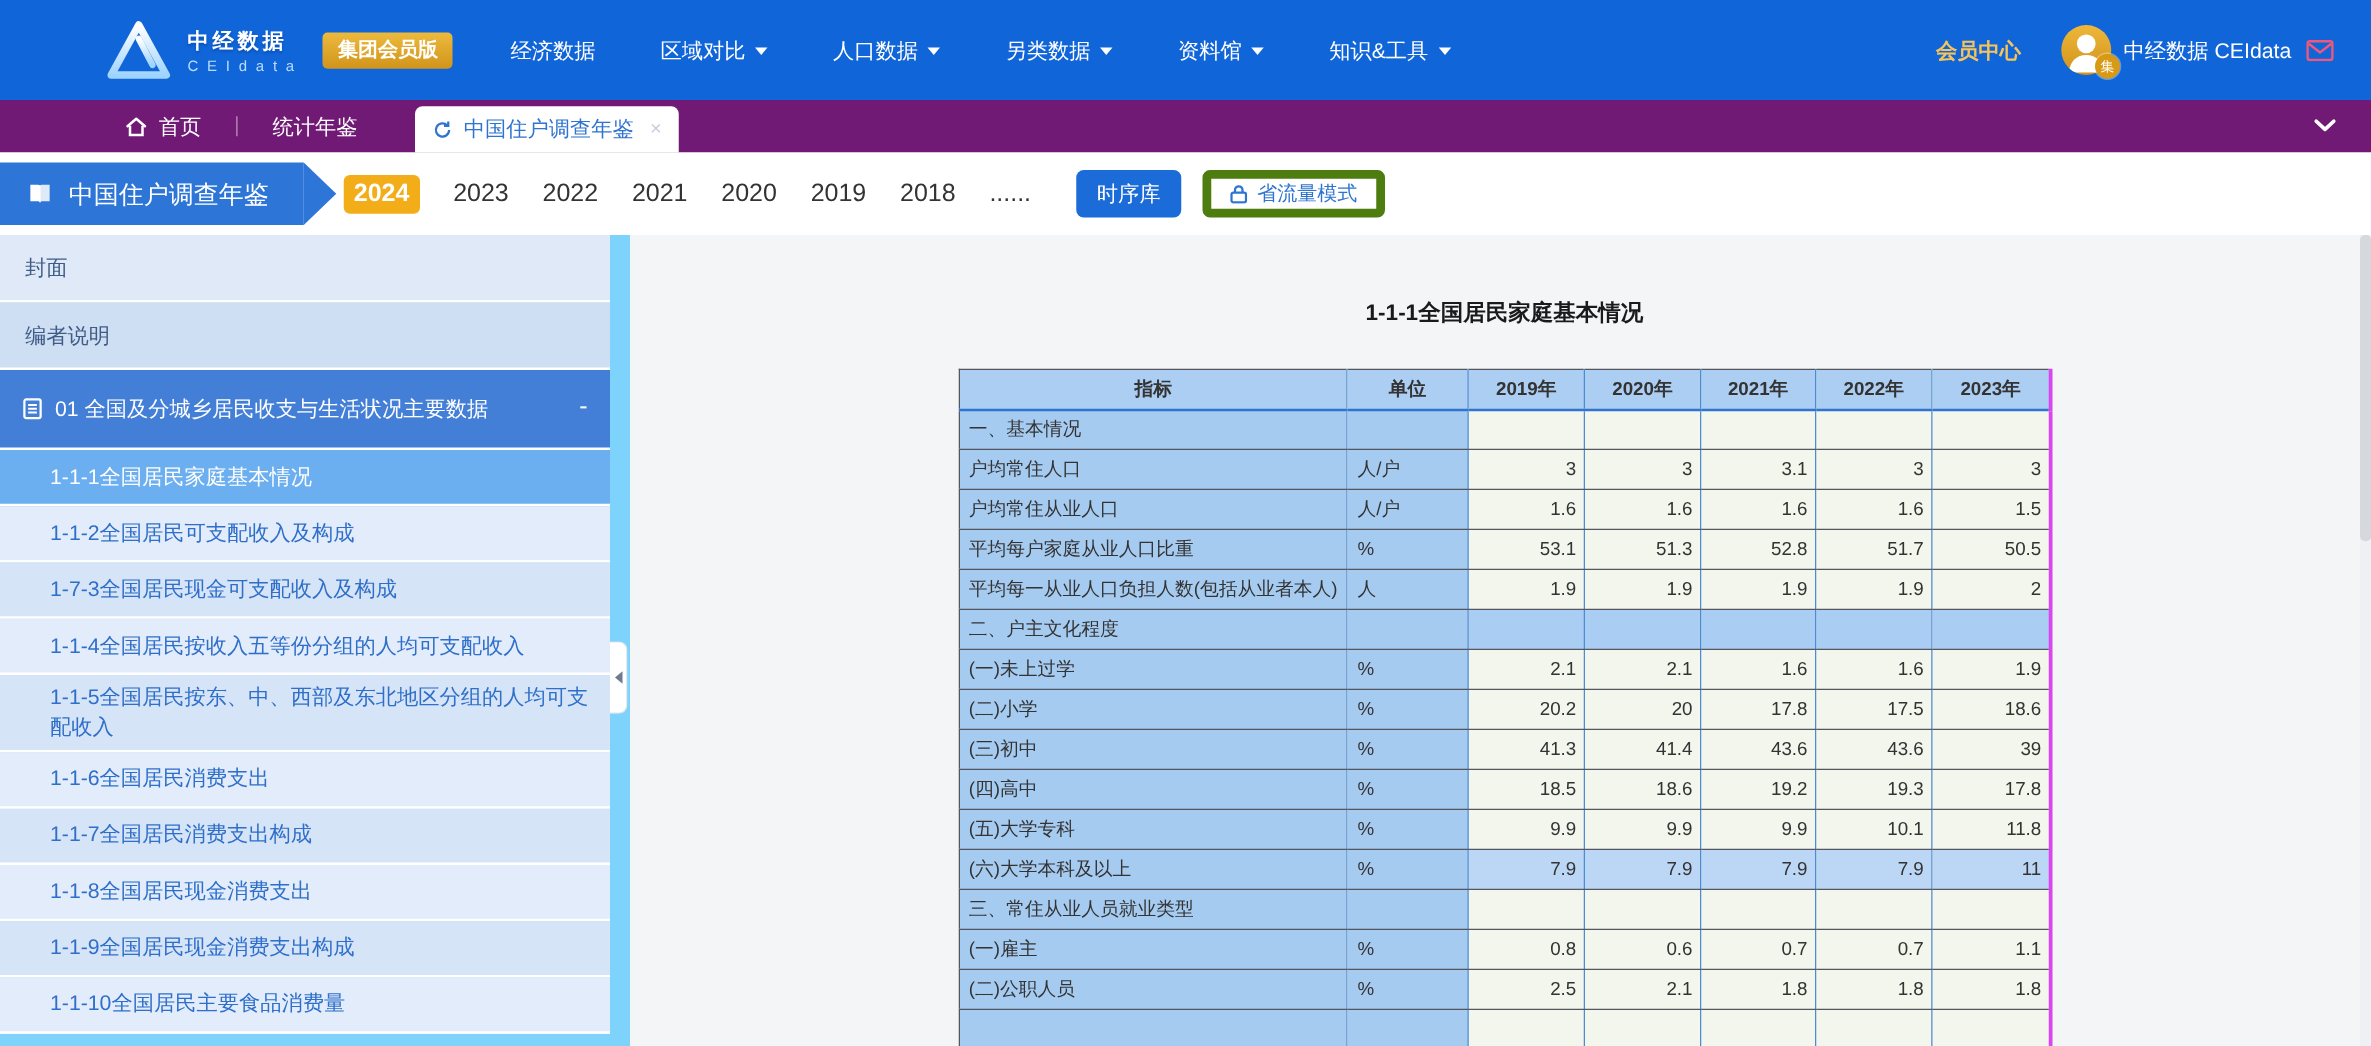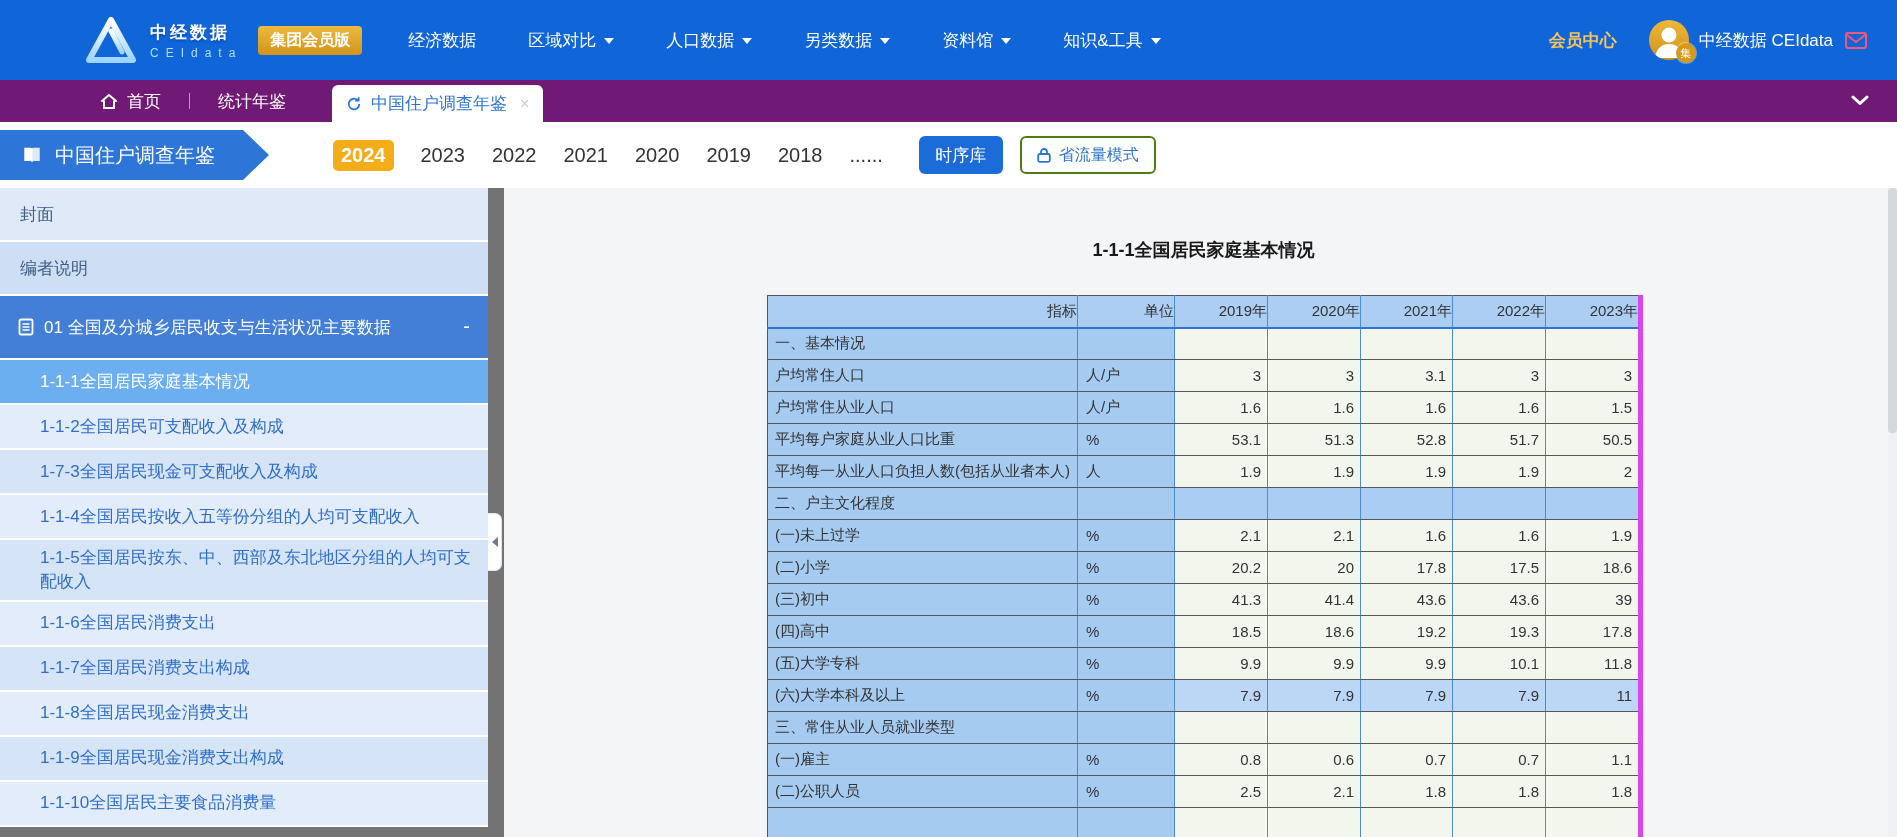--- a/index.html
+++ b/index.html
@@ -32,47 +32,47 @@
   .sub-divider{width:1px;height:16px;background:rgba(255,255,255,.55);margin:0 28px}
   .tab{margin-left:46px;align-self:flex-end;background:#fff;height:37px;border-radius:6px 6px 0 0;display:flex;align-items:center;padding:0 14px;gap:9px;cursor:pointer}
   .tab-label{color:#2f74d0;font-size:17px;white-space:nowrap}
   .tab-close{color:#c3cfde;font-size:16px;margin-left:4px;cursor:pointer}
   .subbar-chevron{position:absolute;right:28px;top:15px;cursor:pointer}
 
   
   .yearrow{height:66px;background:#fff;display:flex;align-items:center;position:relative}
   .banner{height:50px;background:#2d76d8;color:#fff;display:flex;align-items:center;gap:13px;padding:0 28px 0 22px;font-size:20px;position:relative;white-space:nowrap}
   .banner::after{content:"";position:absolute;right:-26px;top:0;border-top:25px solid transparent;border-bottom:25px solid transparent;border-left:26px solid #2d76d8}
-  .years{display:flex;align-items:center;gap:27px;margin-left:90px;font-size:20px;color:#333}
+  .years{display:flex;align-items:center;gap:27px;margin-left:32px;font-size:20px;color:#333}
   .year{cursor:pointer;white-space:nowrap}
   .year.selected{background:#f2ad18;color:#fff;font-weight:bold;padding:4px 8px;border-radius:5px}
   .btn-ts{margin-left:36px;width:84px;height:38px;background:#1b6bd9;color:#fff;font-size:17px;border:none;border-radius:6px;cursor:pointer}
-  .btn-saver{margin-left:17px;height:38px;padding:0 15px;background:#fff;border:2px solid #4d7c0f;border-radius:6px;color:#2f74d0;font-size:16px;display:flex;align-items:center;gap:8px;cursor:pointer;white-space:nowrap}
+  .btn-saver{margin-left:17px;height:38px;padding:0 15px;background:#fff;border:7px solid #4d7c0f;border-radius:6px;color:#2f74d0;font-size:16px;display:flex;align-items:center;gap:8px;cursor:pointer;white-space:nowrap}
 
   
-  .bodyrow{display:flex;height:649px;position:relative;background:#737373}
+  .bodyrow{display:flex;height:649px;position:relative;background:#7dd3fc}
   .sidebar{width:488px;display:flex;flex-direction:column;flex:none;overflow:hidden}
   .side-item{flex:none;display:flex;align-items:center;border-bottom:2px solid #fff;font-size:17px;cursor:pointer}
   .side-top{height:54px;padding-left:20px;color:#3f5c86}
   .bgA{background:#dfe9f8}.bgB{background:#cfdff3}
   .chapter{height:64px;background:#437fd7;color:#fff;padding-left:18px;gap:10px;position:relative;font-size:17px}
   .chapter .minus{position:absolute;right:18px;top:50%;transform:translateY(-54%);font-size:20px}
   .sub{min-height:45px;padding:6px 14px 6px 40px;color:#2f6fc9;line-height:1.4}
   .sgA{background:#e2ecfa}.sgB{background:#d6e4f7}
   .sub.selected{background:#6caff0;color:#fff}
   .collapse-handle{position:absolute;left:488px;top:325px;width:14px;height:58px;background:#fff;border:1px solid #e2e5ea;border-left:none;border-radius:0 7px 7px 0;display:flex;align-items:center;justify-content:center;cursor:pointer;z-index:3}
   .collapse-arrow{width:0;height:0;border-top:5px solid transparent;border-bottom:5px solid transparent;border-right:6px solid #6b7b90}
 
   .content{flex:1;background:#f4f5f7;position:relative;overflow:hidden;margin-left:16px}
   .table-wrap{margin-left:263px;width:873px;padding-top:50px}
   .table-title{text-align:center;font-size:18px;font-weight:bold;color:#1a1a1a;height:22px}
   table.data{border-collapse:collapse;table-layout:fixed;width:873px;font-size:15px;margin-top:35px;border:1px solid #565660;background:#f3f6ed}
   .data th,.data td{height:32px;border-right:1px solid #4e8cd2;border-bottom:1px solid #565660;overflow:hidden;white-space:nowrap;color:#333}
-  .data th:last-child,.data td:last-child{border-right:5px solid #d946ef}
-  .data thead th{background:#abcef2;font-weight:normal;text-align:right;border-bottom:2px solid #2e74d0}
+  .data th:last-child,.data td:last-child{border-right:3px solid #d946ef}
+  .data thead th{background:#abcef2;font-weight:bold;text-align:center;border-bottom:2px solid #2e74d0}
   .data td.lab{background:#a6cbf1;text-align:left;padding:0 2px 0 7px}
   .data td.unit{padding-left:8px}
   .data td.val{background:#f3f6ed;text-align:right;padding-right:6px}
   .data td.val-blue{background:#a9cdf3}
   .data td.val-hl{background:#bcd7f6}
 
   .v-scroll{position:absolute;right:0;top:0;width:9px;height:649px;background:#eef0f3}
   .v-thumb{position:absolute;top:0;right:0;width:9px;height:245px;background:#d5d9de;border-radius:4px;cursor:pointer}
 </style>
 </head>

